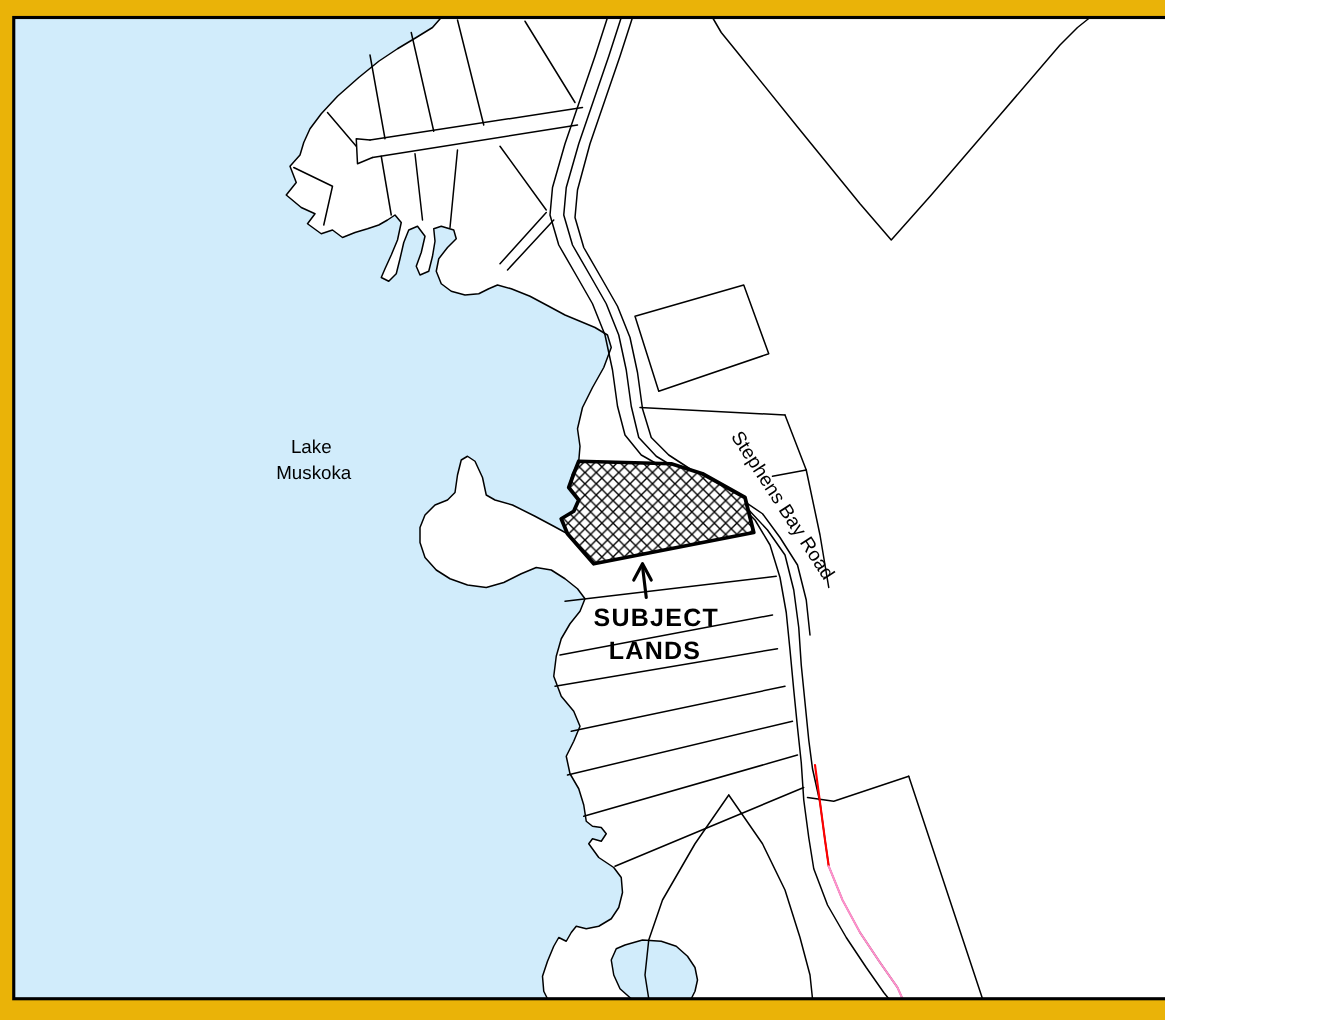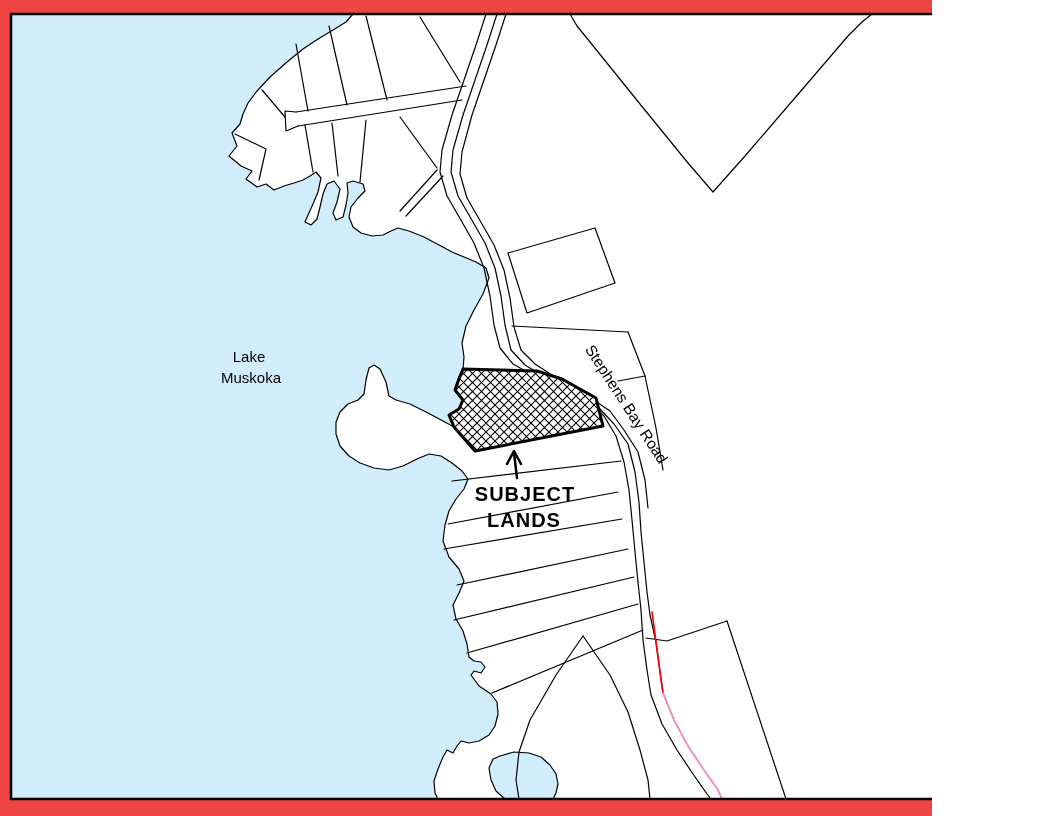--- a/index.html
+++ b/index.html
@@ -5,21 +5,21 @@
   html, body {
     margin: 0;
     padding: 0;
     background: #ffffff;
     font-family: "Liberation Sans", sans-serif;
   }
   .page {
     position: relative;
     width: 932px;
     height: 816px;
-    background: #ef4444;
+    background: #eab308;
     overflow: hidden;
     text-decoration: underline;
   }
   svg { display: block; }
   .map-label   { font-family: "Liberation Sans", sans-serif; fill: #000; }
   .lake-label  { font-size: 15px; }
   .road-label  { font-size: 15.5px; }
   .subject-label { font-size: 20px; font-weight: bold; letter-spacing: 1px; }
   .north-letter { font-family: "DejaVu Serif", "Liberation Serif", serif; font-size: 14px; font-weight: bold; }
   .parcel { fill: none; stroke: #000; stroke-width: 1.2; stroke-linejoin: round; stroke-linecap: round; }

